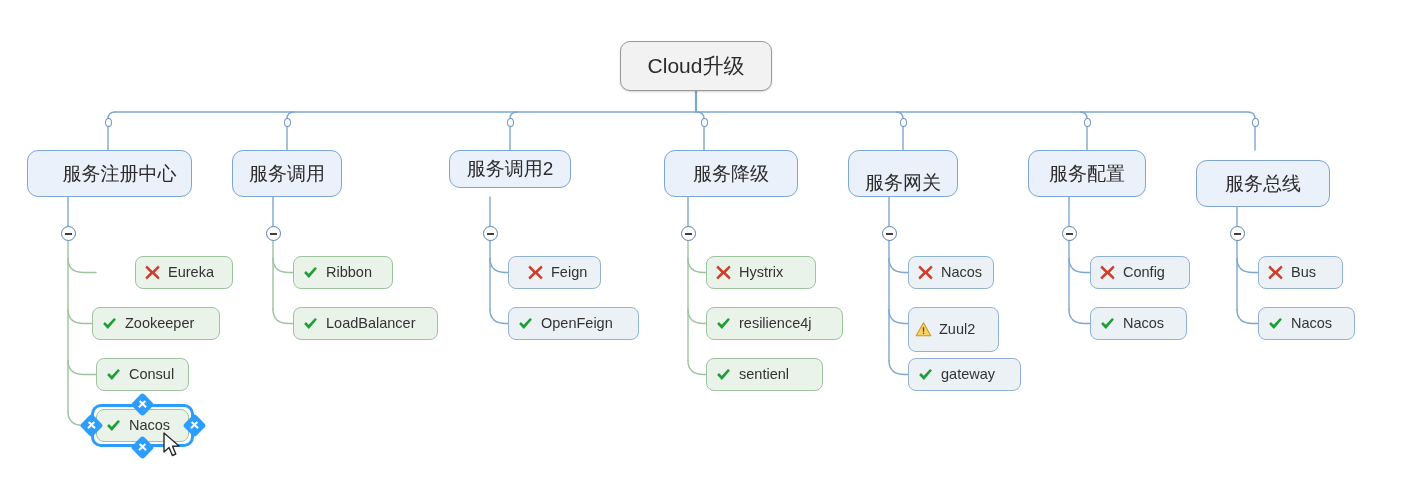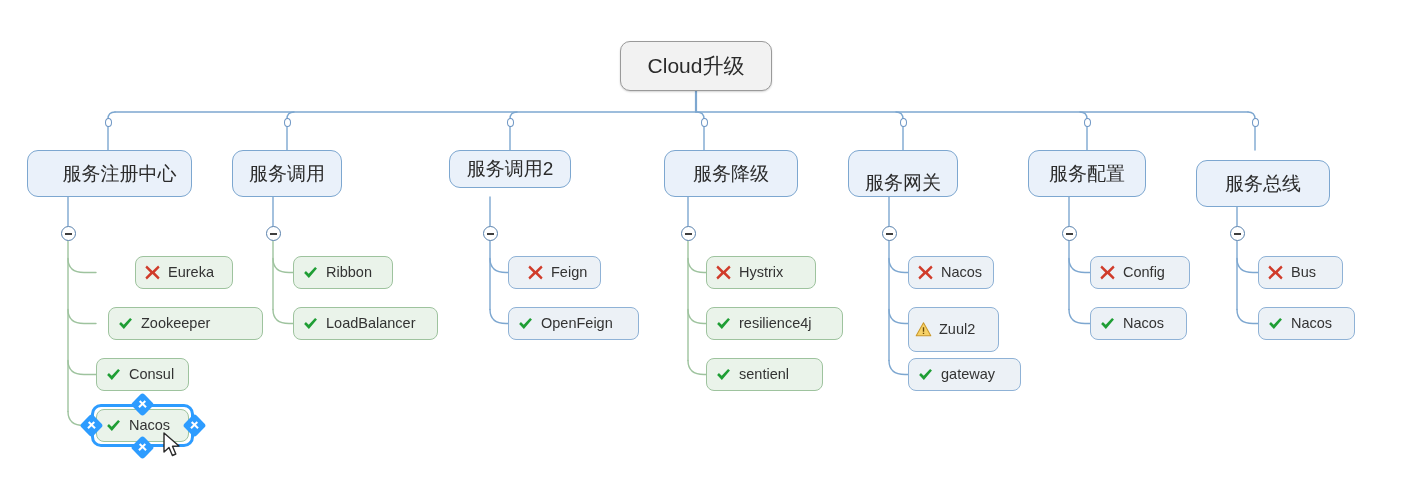--- a/index.html
+++ b/index.html
@@ -152,21 +152,21 @@
       <div class="node topic" style="left: 27px; top: 150px; width: 165px; height: 47px; padding-left: 20px;">
         <span>服务注册中心</span>
       </div>
       <div class="toggle" title="minus-circle-icon" style="left: 60.5px; top: 226px;"></div>
       <div class="node leaf green" style="left: 96px; top: 256px; width: 98px; height: 33px; margin-left: 39px;">
         <svg class="ico" viewBox="0 0 20 20">
           <path d="M3.4 1.8 L10 8.2 L16.6 1.8 L18.4 4.2 L12.6 10 L18.4 15.8 L16.6 18.2 L10 11.8 L3.4 18.2 L1.6 15.8 L7.4 10 L1.6 4.2 Z" fill="#d03b2a"></path>
         </svg>
         <span class="leaf-label">Eureka</span>
       </div>
-      <div class="node leaf green" style="left: 108px; top: 307px; width: 155px; height: 33px;">
+      <div class="node leaf green" style="left: 92px; top: 307px; width: 128px; height: 33px;">
         <svg class="ico" viewBox="0 0 20 20">
           <path d="M2.5 10.6 L4.6 8.2 L7.9 11.6 L15.4 3.4 L17.6 5.4 L8.1 16.4 Z" fill="#1f9e35"></path>
         </svg>
         <span class="leaf-label">Zookeeper</span>
       </div>
       <div class="node leaf green" style="left: 96px; top: 358px; width: 93px; height: 33px;">
         <svg class="ico" viewBox="0 0 20 20">
           <path d="M2.5 10.6 L4.6 8.2 L7.9 11.6 L15.4 3.4 L17.6 5.4 L8.1 16.4 Z" fill="#1f9e35"></path>
         </svg>
         <span class="leaf-label">Consul</span>

